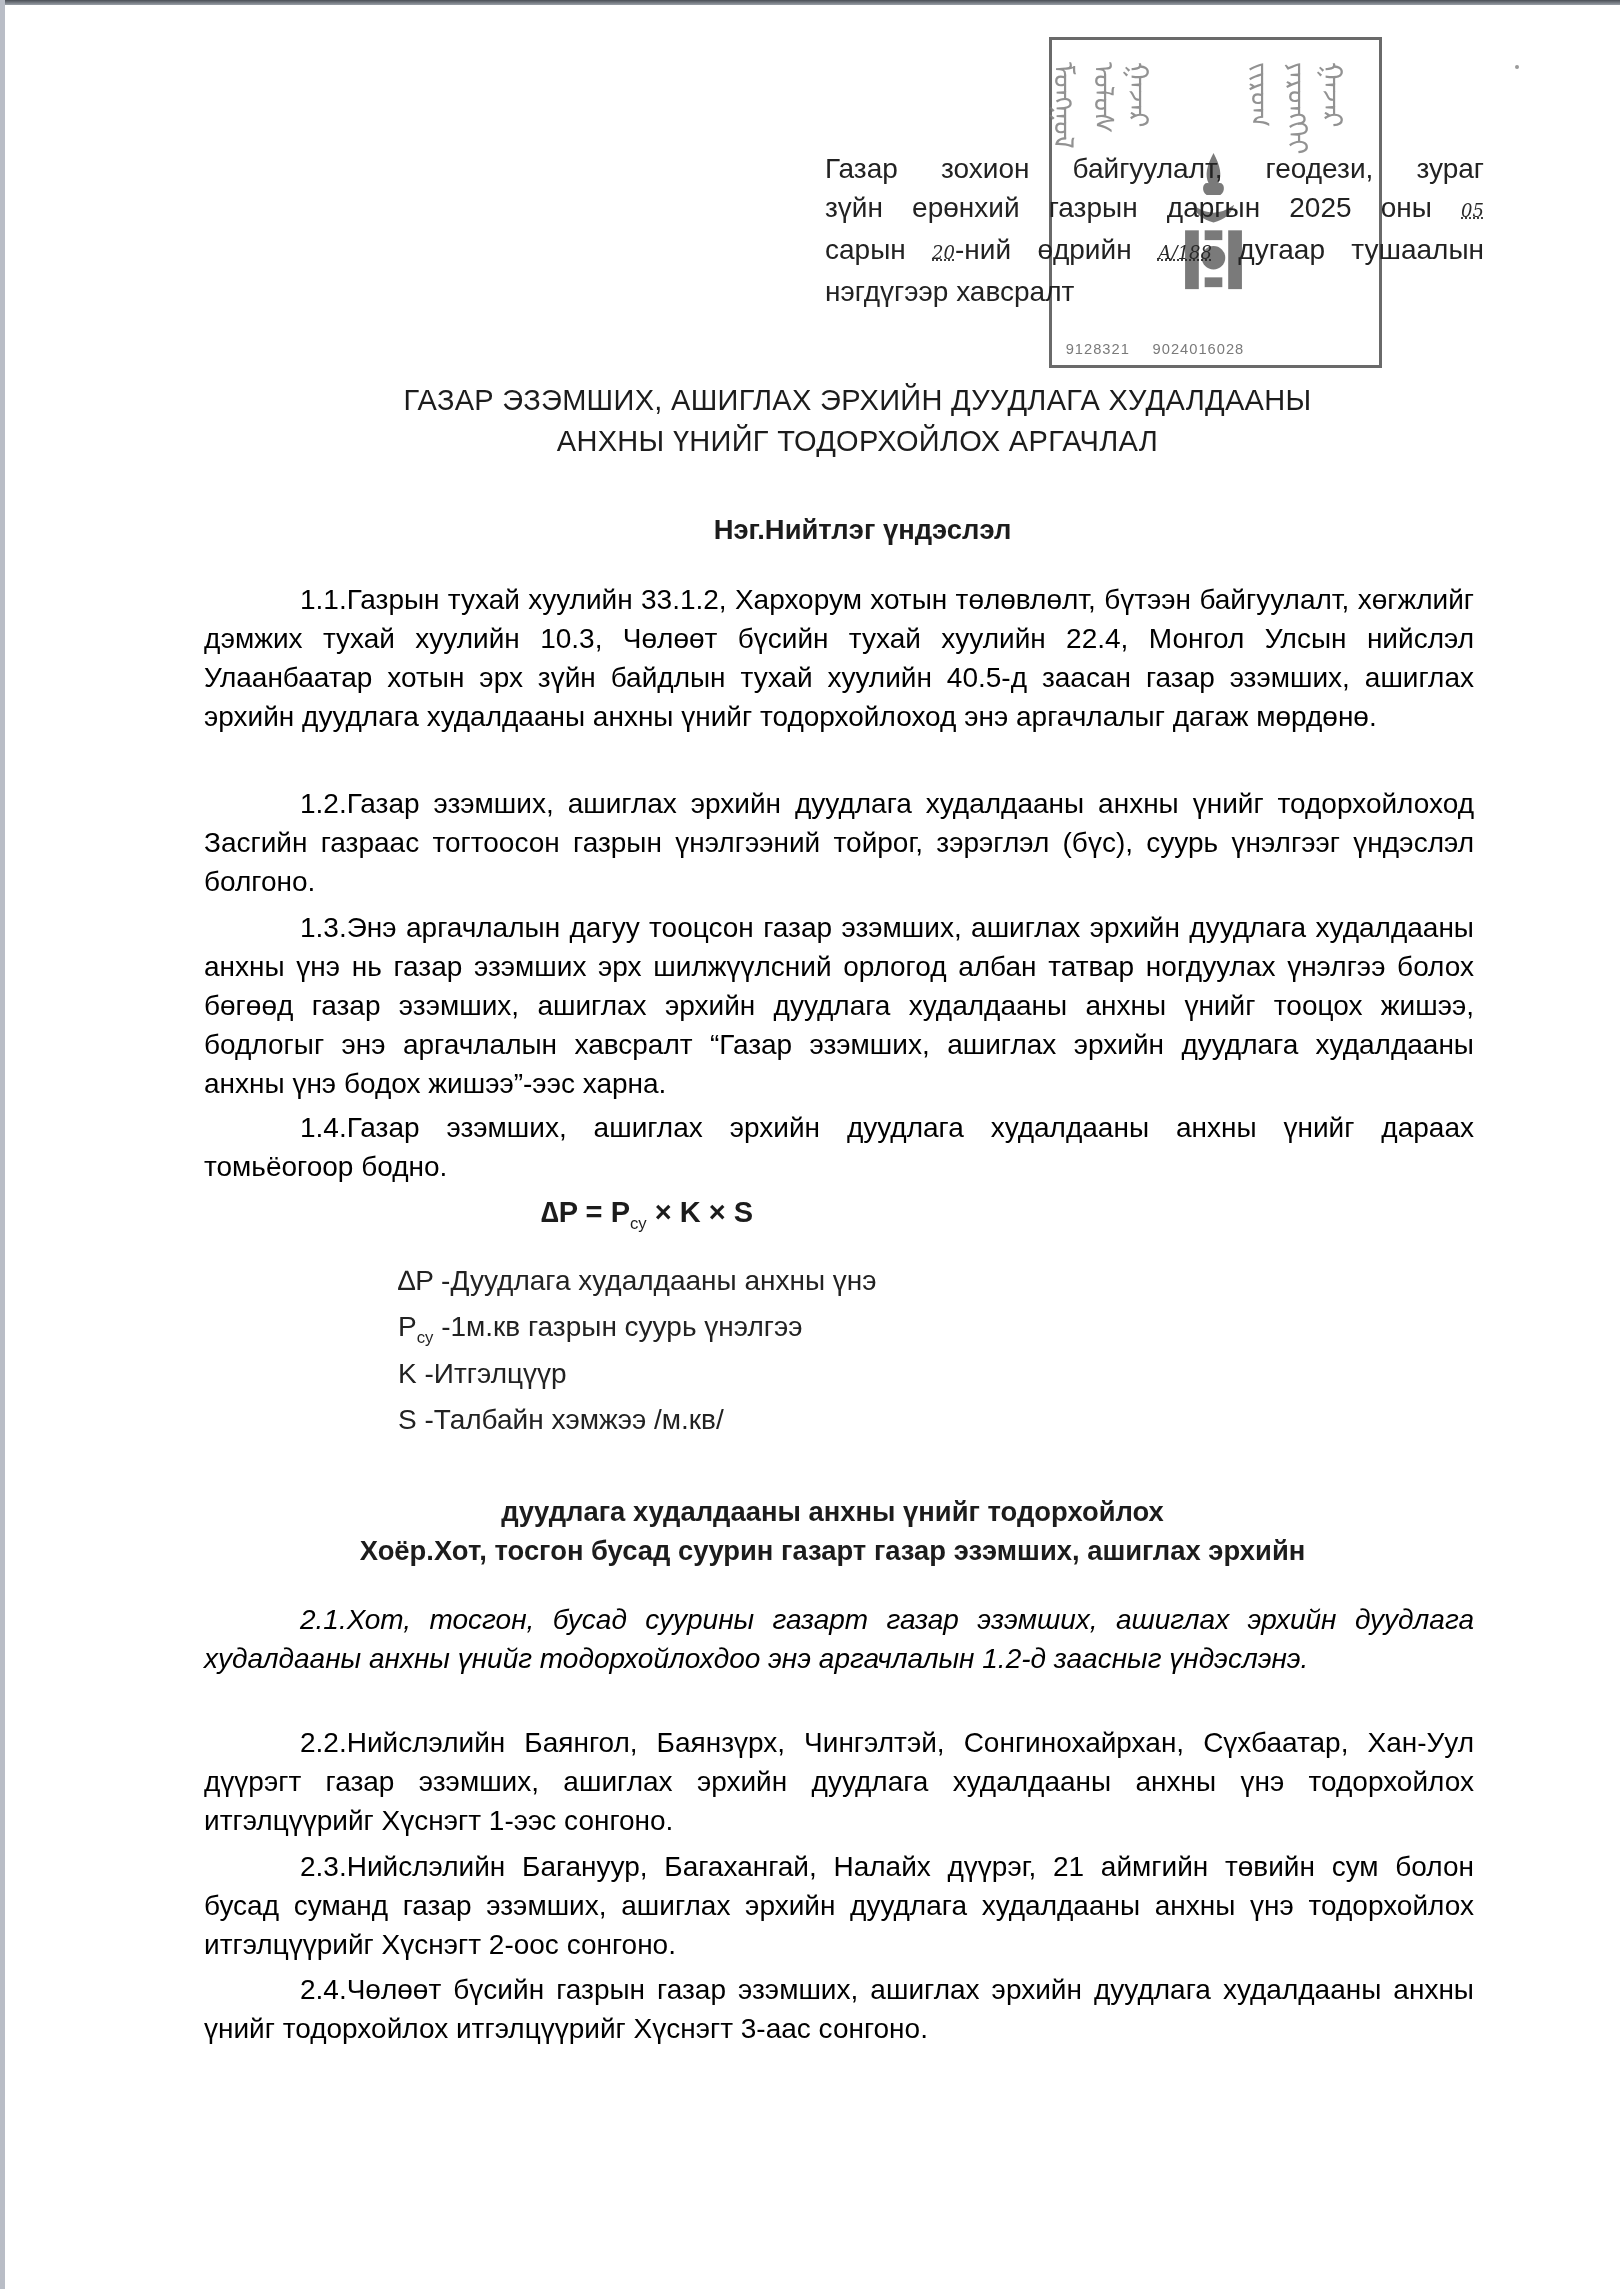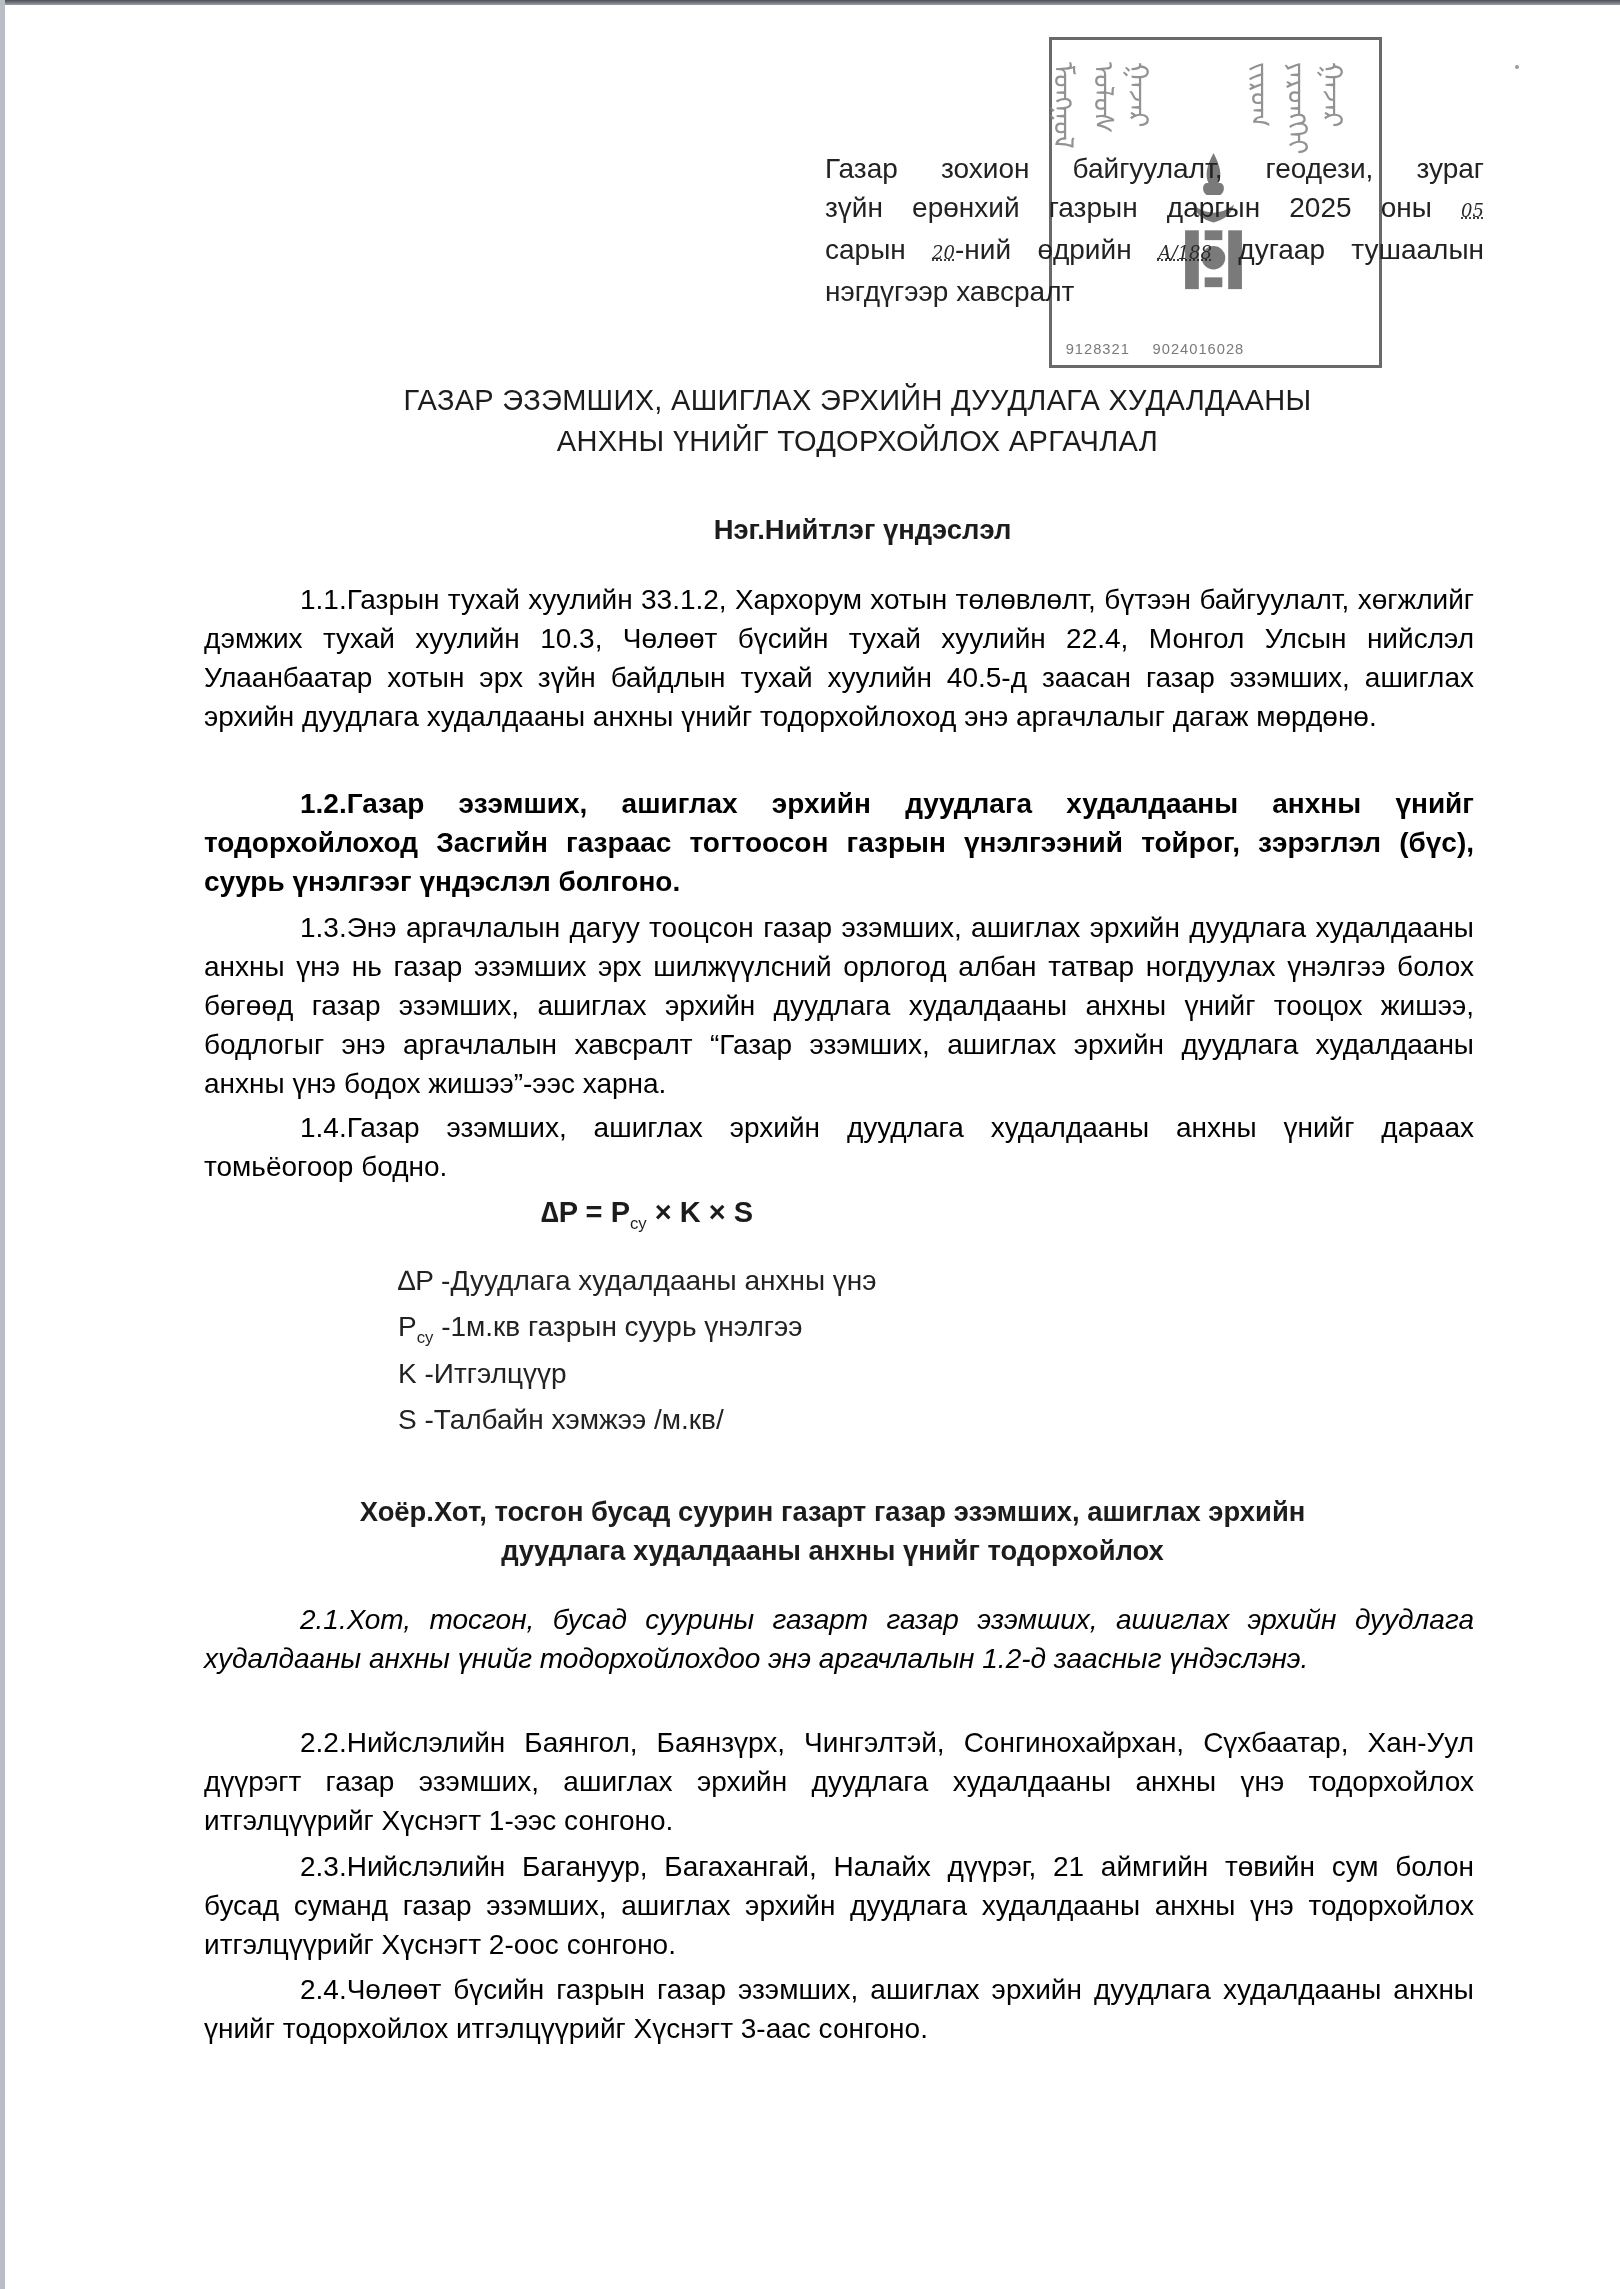--- a/index.html
+++ b/index.html
@@ -187,38 +187,38 @@
 
 <div class="doc-title">
   <div>ГАЗАР ЭЗЭМШИХ, АШИГЛАХ ЭРХИЙН ДУУДЛАГА ХУДАЛДААНЫ</div>
   <div>АНХНЫ ҮНИЙГ ТОДОРХОЙЛОХ АРГАЧЛАЛ</div>
 </div>
 
 <div class="section-heading" style="left:588px; top:510px; width:549px;">Нэг.Нийтлэг үндэслэл</div>
 
 <div class="para" style="top:580px;"><span class="indent"></span><span>1.1.Газрын тухай хуулийн 33.1.2, Хархорум хотын төлөвлөлт, бүтээн байгуулалт, хөгжлийг дэмжих тухай хуулийн 10.3, Чөлөөт бүсийн тухай хуулийн 22.4, Монгол Улсын нийслэл Улаанбаатар хотын эрх зүйн байдлын тухай хуулийн 40.5-д заасан газар эзэмших, ашиглах эрхийн дуудлага худалдааны анхны үнийг тодорхойлоход энэ аргачлалыг дагаж мөрдөнө.</span></div>
 
-<div class="para" style="top:784px;font-weight:bold;"><span class="indent"></span><span>1.2.Газар эзэмших, ашиглах эрхийн дуудлага худалдааны анхны үнийг тодорхойлоход Засгийн газраас тогтоосон газрын үнэлгээний тойрог, зэрэглэл (бүс), суурь үнэлгээг үндэслэл болгоно.</span></div>
+<div class="para" style="top:784px;"><span class="indent"></span><span>1.2.Газар эзэмших, ашиглах эрхийн дуудлага худалдааны анхны үнийг тодорхойлоход Засгийн газраас тогтоосон газрын үнэлгээний тойрог, зэрэглэл (бүс), суурь үнэлгээг үндэслэл болгоно.</span></div>
 
 <div class="para" style="top:908px;"><span class="indent"></span><span>1.3.Энэ аргачлалын дагуу тооцсон газар эзэмших, ашиглах эрхийн дуудлага худалдааны анхны үнэ нь газар эзэмших эрх шилжүүлсний орлогод албан татвар ногдуулах үнэлгээ болох бөгөөд газар эзэмших, ашиглах эрхийн дуудлага худалдааны анхны үнийг тооцох жишээ, бодлогыг энэ аргачлалын хавсралт “Газар эзэмших, ашиглах эрхийн дуудлага худалдааны анхны үнэ бодох жишээ”-ээс харна.</span></div>
 
 <div class="para" style="top:1108px;"><span class="indent"></span><span>1.4.Газар эзэмших, ашиглах эрхийн дуудлага худалдааны анхны үнийг дараах томьёогоор бодно.</span></div>
 
 <div class="formula">
   <span>∆P</span><span> = </span><span>P</span><sub>су</sub><span> × K × S</span>
 </div>
 
 <div class="legend" style="top:1265px;"><span>∆P</span><span> -Дуудлага худалдааны анхны үнэ</span></div>
 <div class="legend" style="top:1311px;"><span>P</span><sub>су</sub><span> -1м.кв газрын суурь үнэлгээ</span></div>
 <div class="legend" style="top:1358px;"><span>K</span><span> -Итгэлцүүр</span></div>
 <div class="legend" style="top:1404px;text-align:center;"><span>S</span><span> -Талбайн хэмжээ /м.кв/</span></div>
 
 <div class="section-heading" style="left:225px; top:1492px; width:1215px;">
+  <div>дуудлага худалдааны анхны үнийг тодорхойлох</div>
   <div>Хоёр.Хот, тосгон бусад суурин газарт газар эзэмших, ашиглах эрхийн</div>
-  <div>дуудлага худалдааны анхны үнийг тодорхойлох</div>
 </div>
 
 <div class="para" style="top:1600px;font-style:italic;"><span class="indent"></span><span>2.1.Хот, тосгон, бусад суурины газарт газар эзэмших, ашиглах эрхийн дуудлага худалдааны анхны үнийг тодорхойлохдоо энэ аргачлалын 1.2-д заасныг үндэслэнэ.</span></div>
 
 <div class="para" style="top:1723px;"><span class="indent"></span><span>2.2.Нийслэлийн Баянгол, Баянзүрх, Чингэлтэй, Сонгинохайрхан, Сүхбаатар, Хан-Уул дүүрэгт газар эзэмших, ашиглах эрхийн дуудлага худалдааны анхны үнэ тодорхойлох итгэлцүүрийг Хүснэгт 1-ээс сонгоно.</span></div>
 
 <div class="para" style="top:1847px;"><span class="indent"></span><span>2.3.Нийслэлийн Багануур, Багахангай, Налайх дүүрэг, 21 аймгийн төвийн сум болон бусад суманд газар эзэмших, ашиглах эрхийн дуудлага худалдааны анхны үнэ тодорхойлох итгэлцүүрийг Хүснэгт 2-оос сонгоно.</span></div>
 
 <div class="para" style="top:1970px;"><span class="indent"></span><span>2.4.Чөлөөт бүсийн газрын газар эзэмших, ашиглах эрхийн дуудлага худалдааны анхны үнийг тодорхойлох итгэлцүүрийг Хүснэгт 3-аас сонгоно.</span></div>
 

